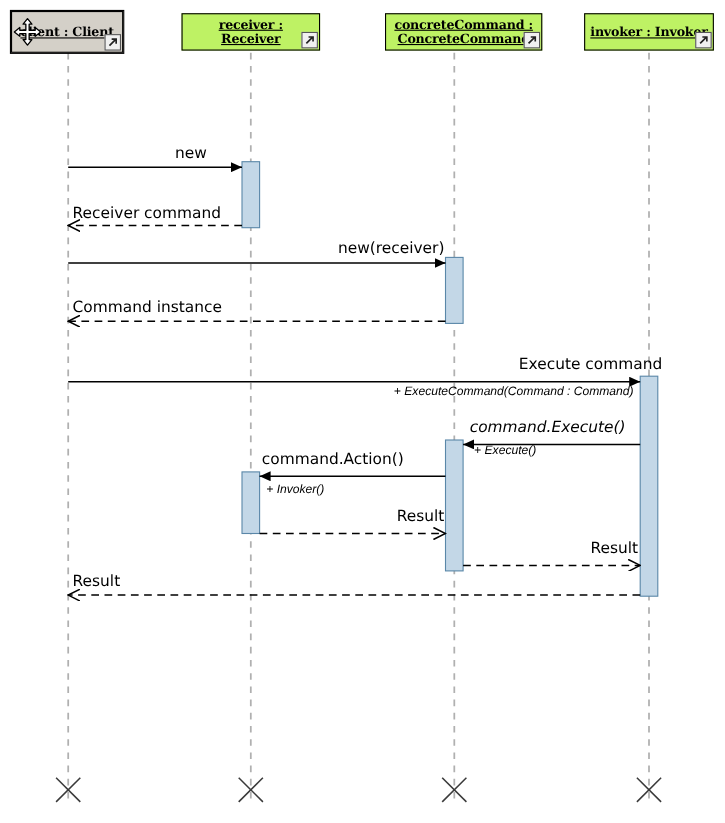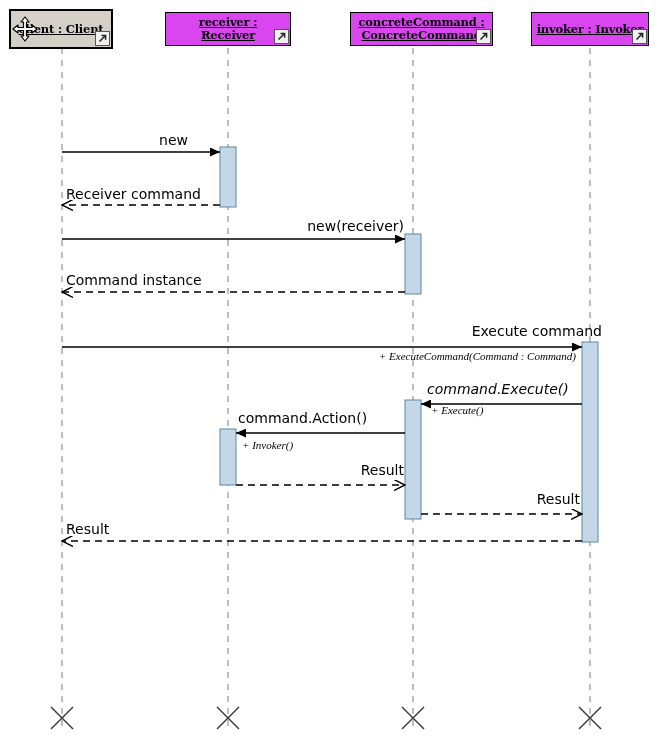--- a/index.html
+++ b/index.html
@@ -24,21 +24,21 @@
     position: absolute;
     left: 0; top: 0;
     width: 659px;
     height: 748px;
   }
   
   .lifeline-head {
     position: absolute;
     box-sizing: border-box;
     border: 1.5px solid #000000;
-    background: #d946ef;
+    background: #bef264;
     display: flex;
     align-items: center;
     justify-content: center;
   }
   .lifeline-head.selected {
     background: #d4d0c8;
     border: 1.5px solid #000000;
     box-shadow: 0 0 0 1px #000;
   }
   .lifeline-head .head-label {
@@ -77,21 +77,21 @@
   .msg-label {
     position: absolute;
     font-family: "DejaVu Sans", sans-serif;
     font-size: 14px;
     color: #000000;
     white-space: nowrap;
     line-height: 12px;
   }
   .msg-label.italic {
     font-style: italic;
-    font-family: Liberation Serif, serif;
+    font-family: Liberation Sans, sans-serif;
     font-size: 11px;
   }
 </style>
 </head>
 <body>
 
 <div id="canvas">
   <svg class="diagram" id="diagram-svg" viewBox="0 0 659 748" xmlns="http://www.w3.org/2000/svg">
     <defs>
       <marker id="arrow-filled-r" markerWidth="11" markerHeight="9" refX="10" refY="4.5" orient="auto" markerUnits="userSpaceOnUse">

